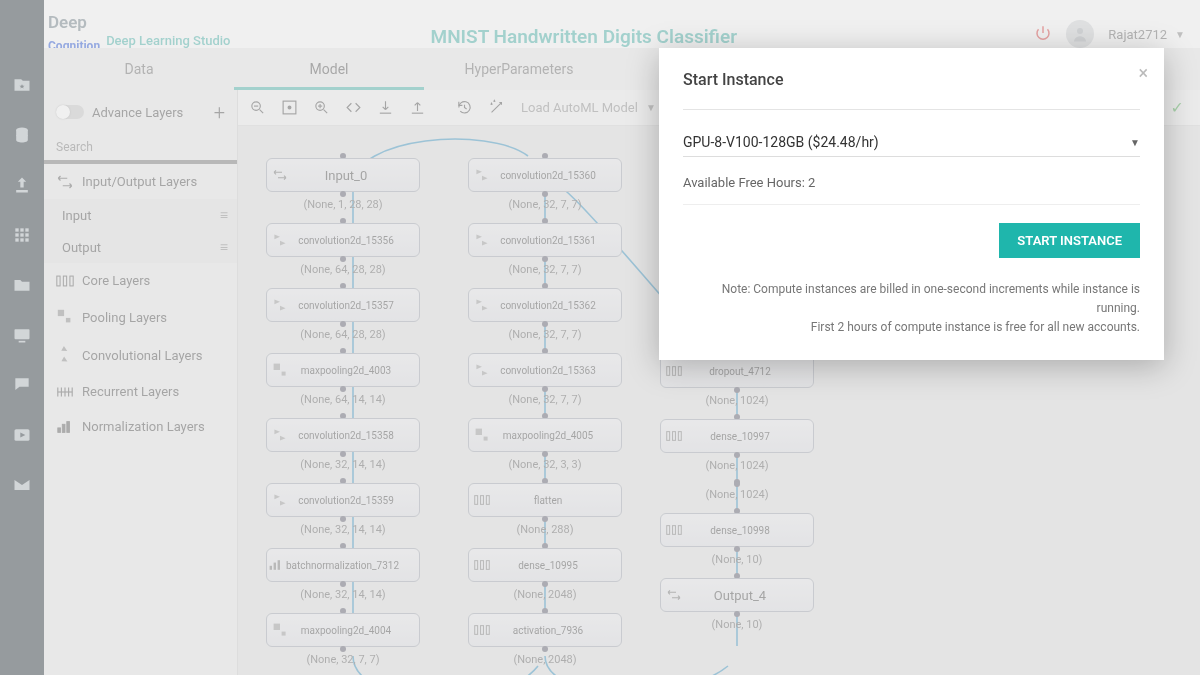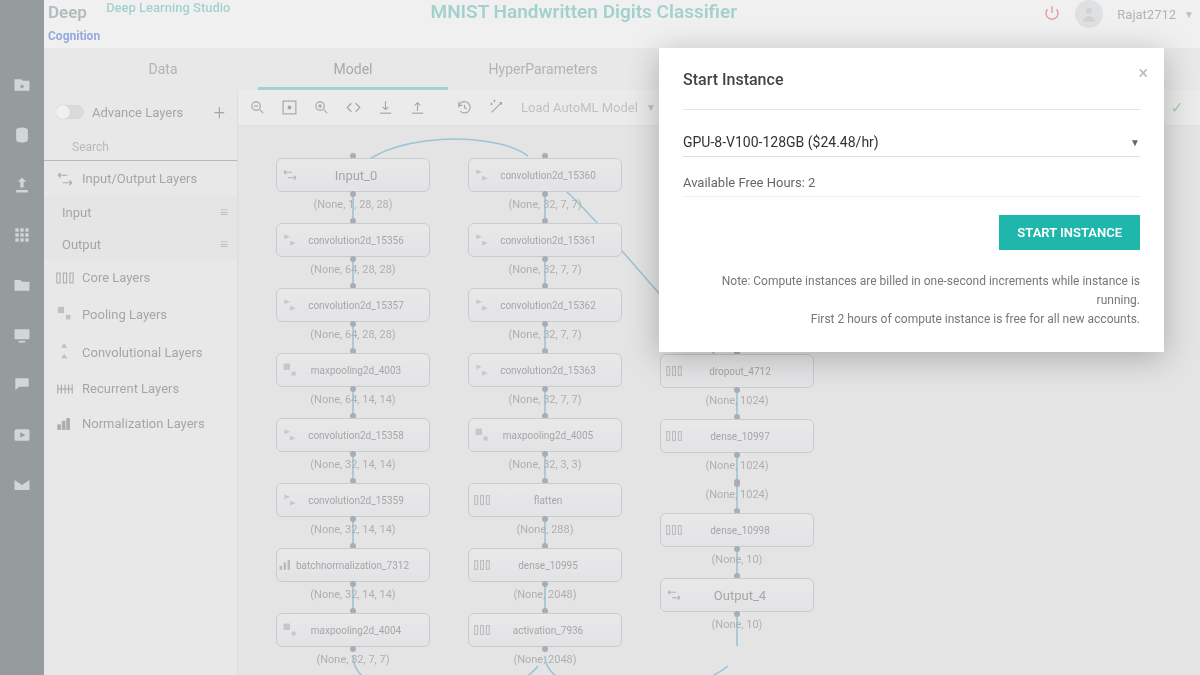--- a/index.html
+++ b/index.html
@@ -5,65 +5,65 @@
   * { box-sizing: border-box; margin: 0; padding: 0; font-family: -apple-system, BlinkMacSystemFont, "Segoe UI", Roboto, sans-serif; }
   html, body { width: 1200px; height: 675px; overflow: hidden; background: #dcdcdc; }
   body { position: relative; }
 
   
   .dark-sidebar { position: absolute; left: 0; top: 0; width: 44px; height: 100%; background: #1f2b33; display: flex; flex-direction: column; align-items: center; padding-top: 60px; color: #b3bdc3; }
   .dark-sidebar .ic { width: 22px; height: 22px; margin: 14px 0; cursor: pointer; display:flex; align-items:center; justify-content:center; }
   .dark-sidebar svg { width: 20px; height: 20px; fill: #b3bdc3; }
 
   
-  .header { position: absolute; left: 0; top: 0; right: 0; height: 48px; background: #fff; display: flex; align-items: flex-start; padding: 0 6px 0 6px; font-size: 13px; }
+  .header { position: absolute; left: 0; top: 0; right: 0; height: 48px; background: #fff; display: flex; align-items: flex-end; padding: 0 15px 0 6px; font-size: 13px; }
   .logo { display:flex; align-items:center; gap:4px; margin-left: 0; }
   .logo svg{ width:38px; height:38px; }
   .logo .l1 { color:#6a7b85; font-weight:600; font-size:17px; }
   .logo .l2 { color:#1d4ed8; font-weight:700; font-size:12px; position:relative; top:6px; }
   .studio { color:#3fb2a9; margin-left:6px; font-size:13px; font-weight:500;}
   .proj-title { flex:0 0 auto; color:#3fb2a9; font-size:19px; font-weight:600; margin-left:200px;}
   .header-right{ margin-left:auto; display:flex; align-items:center; gap:14px; color:#6a7b85;}
   .power{ color:#e03c3c; }
   .avatar{ width:28px; height:28px; border-radius:50%; background:#d4d7da; display:inline-flex; align-items:center; justify-content:center;}
   .avatar svg{ width:18px; height:18px; fill:#aeb4b9;}
   .user{ font-size:13px; color:#666;}
   .chev{ font-size:10px; color:#888; margin-left:-6px; }
 
   
-  .tabs { position:absolute; left:44px; right:0; top:48px; height:42px; background:#ececec; display:flex;padding-left:24px; }
+  .tabs { position:absolute; left:44px; right:0; top:48px; height:42px; background:#ececec; display:flex; }
   .tab { flex:0 0 auto; width: 190px; text-align:center; line-height:42px; font-size:14px; color:#666; cursor:pointer;}
   .tab.active{ color:#4a4a4a; border-bottom:3px solid #3fb2a9;}
 
   
   .layers-panel{ position:absolute; left:44px; top:90px; bottom:0; width:194px; background:#ececec; border-right:1px solid #d0d0d0; }
   .adv{ display:flex; align-items:center; padding:10px 12px; font-size:13px; color:#444;}
   .toggle{ width:28px; height:14px; border-radius:7px; background:#c8c8c8; margin-right:8px; position:relative;}
   .toggle::after{ content:""; position:absolute; width:14px; height:14px; border-radius:50%; background:#fff; left:0; top:0; box-shadow:0 0 2px rgba(0,0,0,.3);}
   .plus{ margin-left:auto; font-size:20px; color:#444; cursor:pointer; font-weight:300;}
-  .search{ width:100%; border:none; border-bottom:1px solid #737373; background:transparent; padding:6px 28px; font-size:12px; color:#888; outline:none;}
+  .search{ width:100%; border:none; border-bottom:4px solid #737373; background:transparent; padding:6px 12px; font-size:12px; color:#888; outline:none;}
   .cat{ display:flex; align-items:center; padding:10px 12px; font-size:13px; color:#444; cursor:pointer;}
   .cat .ci{ width:26px; display:inline-flex;}
   .drag{ margin-left:auto; color:#888; letter-spacing:-3px; font-size:14px;}
   .sub{ padding:8px 12px 8px 18px; font-size:13px; color:#444; display:flex; align-items:center; background:#e3e3e3;}
   .sub .drag{ margin-left:auto;}
 
   
   .canvas-bar{ position:absolute; left:238px; right:0; top:90px; height:36px; background:#f3f3f3; border-bottom:1px solid #d6d6d6; display:flex; align-items:center; padding:0 10px; gap:14px; color:#555; font-size:13px;}
   .cb-ic{ width:18px; height:18px; cursor:pointer; display:inline-flex; align-items:center; justify-content:center;}
   .cb-ic svg{ width:17px; height:17px; stroke:#444; fill:none; stroke-width:1.6;}
   .cb-divider{ flex:0 0 1px; height:20px;}
   .automl{ color:#888; font-size:13px; display:flex; align-items:center; gap:8px; margin-left:2px;}
   .automl .dd{ font-size:10px;}
   .check-ic{ margin-left:auto; color:#4caf50; font-size:16px; margin-right:6px; }
 
   
   .canvas{ position:absolute; left:238px; right:0; top:126px; bottom:0; background:#e1e1e1; overflow:hidden;}
   .col{ position:absolute; width:170px; display:flex; flex-direction:column; align-items:center; gap:2px;}
-  .col1{ left:30px; top:30px;}
+  .col1{ left:20px; top:30px;}
   .col2{ left:222px; top:30px;justify-content:space-between;}
   .col3{ left:414px; top:226px;}
   .node{ width:154px; height:34px; background:linear-gradient(#ececef,#dedfe4); border:1px solid #9ea4ae; border-radius:6px; display:flex; align-items:center; font-size:10px; color:#444;}
   .node .ni{ width:26px; display:flex; align-items:center; justify-content:center;}
   .node .ni svg{ width:16px; height:16px;}
   .node .nl{ flex:1; text-align:center; padding-right:20px;}
   .input-node .nl, .out-node .nl { font-size:13px; }
   .shape{ font-size:11px; color:#5b5b5b; margin:2px 0 8px;}
   .port{ width:6px; height:6px; border-radius:50%; background:#556; margin:-3px 0;}
   svg.wires{ position:absolute; left:0; top:0; width:100%; height:100%; pointer-events:none;}
@@ -72,21 +72,21 @@
   
   .scrim{ position:absolute; inset:0; background:rgba(230,230,230,0.6);}
 
   
   .modal{ position:absolute; right:36px; top:48px; width:505px; background:#fff; box-shadow:0 6px 30px rgba(0,0,0,.25); padding:22px 24px 22px; }
   .modal h3{ font-size:16px; font-weight:500; color:#444; margin-bottom:20px; }
   .modal .close{ position:absolute; right:16px; top:14px; color:#bbb; font-size:18px; cursor:pointer;}
   .modal hr{ border:none; border-top:1px solid #e4e4e4; margin:0 0 18px;}
   .select{ display:flex; align-items:center; border-bottom:1px solid #ddd; padding:6px 0; font-size:14px; color:#333; cursor:pointer;}
   .select .dd{ margin-left:auto; font-size:10px; color:#666;}
-  .hours{ font-size:13px; color:#666; margin:18px 0 18px; border-bottom:1px solid #eee; padding-bottom:6px;}
+  .hours{ font-size:13px; color:#666; margin:18px 0 18px; border-bottom:1px solid #eee; padding-bottom:14px;}
   .start-btn{ background:#1fb6ac; color:#fff; border:none; padding:10px 18px; font-size:13px; font-weight:600; float:right; cursor:pointer;}
   .note{ clear:both; font-size:12px; color:#777; text-align:right; padding-top:22px; line-height:1.6;}
 </style>
 </head>
 <body>
 
 <div class="header">
   <div class="logo">
     <svg viewBox="0 0 40 40">
         <g fill="none" stroke="#6a7b85" stroke-width="1.4">

